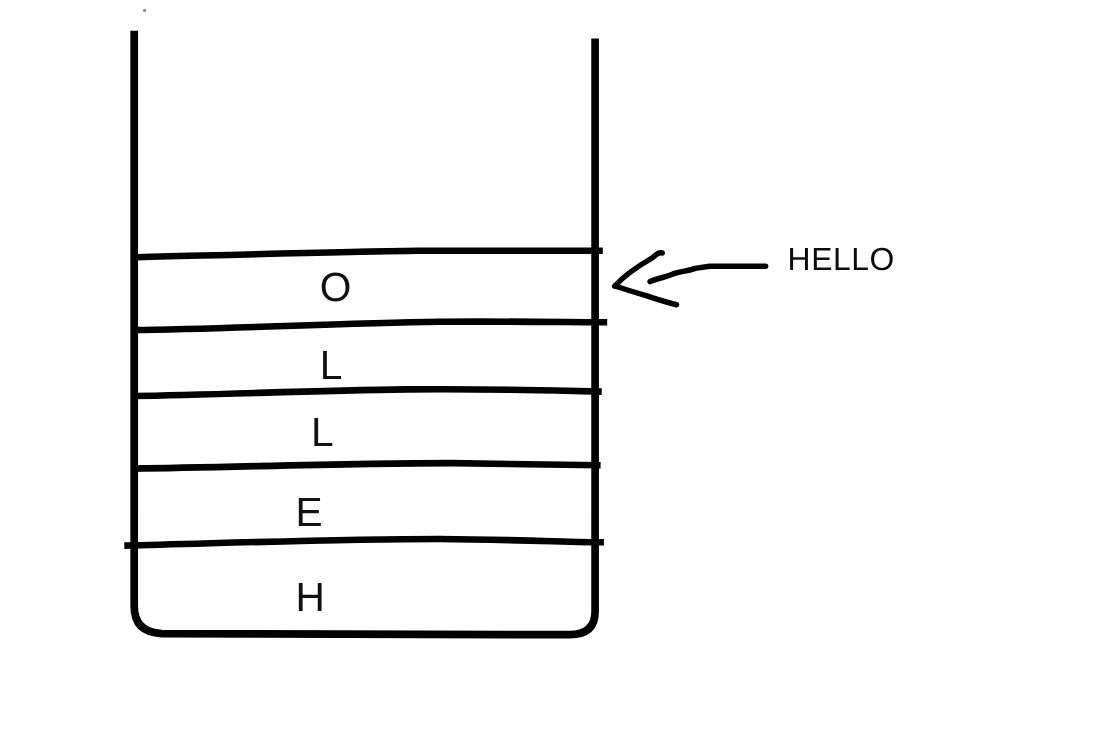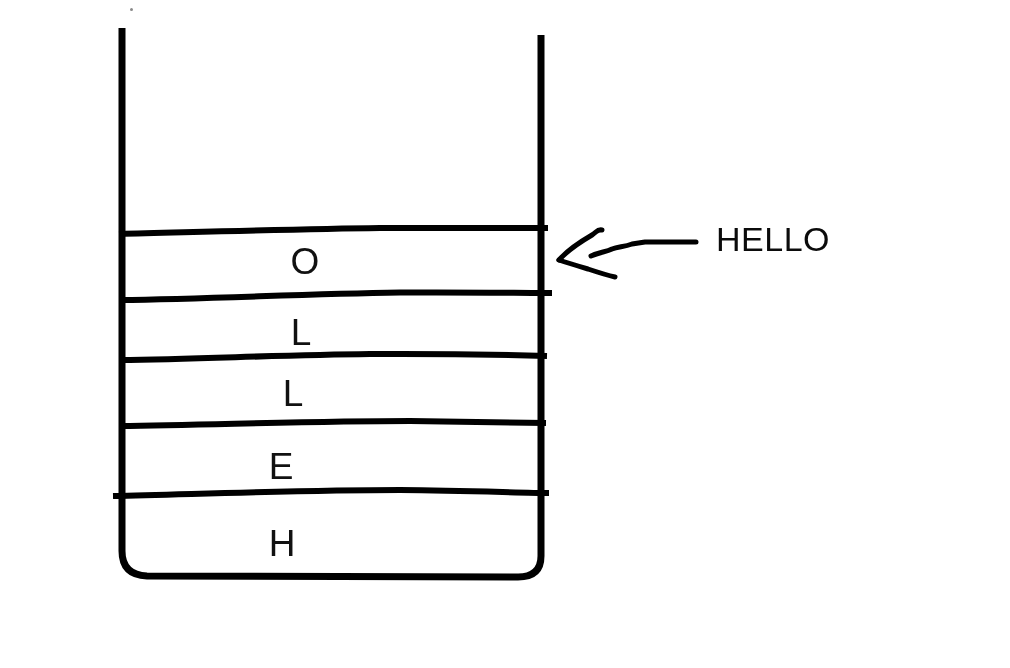--- a/index.html
+++ b/index.html
@@ -42,21 +42,21 @@
   }
   .cell-letter.c0 { left: 305px; top: 261px; }
   .cell-letter.c1 { left: 301px; top: 332px; }
   .cell-letter.c2 { left: 293px; top: 393px; }
   .cell-letter.c3 { left: 281px; top: 466px; }
   .cell-letter.c4 { left: 282px; top: 543px; }
   .arrow-label {
     position: absolute;
     left: 716px;
     top: 222px;
-    font-size: 34px;
+    font-size: 29px;
     line-height: 1;
     letter-spacing: 0.5px;
     color: #0b0b0b;
     white-space: nowrap;
   }
   .stray-dot {
     position: absolute;
     left: 130px;
     top: 8px;
     width: 3px;

